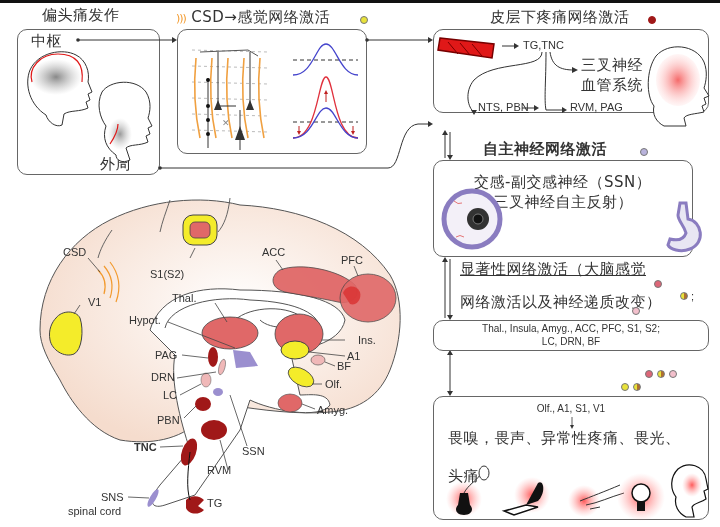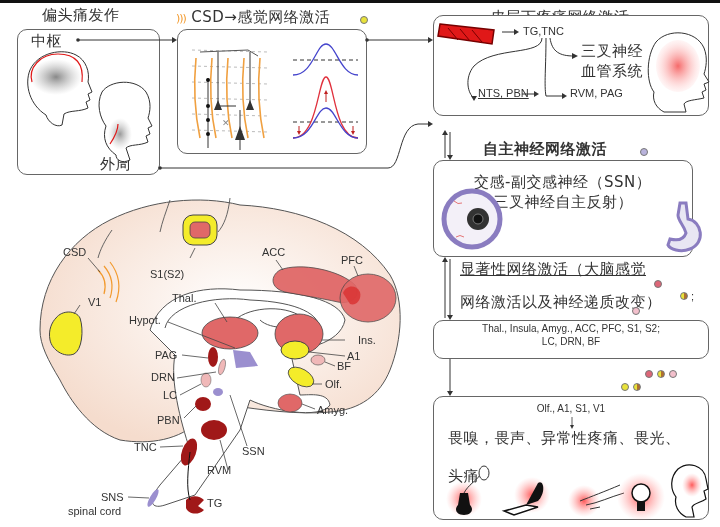--- a/index.html
+++ b/index.html
@@ -97,21 +97,21 @@
       <line x1="121" y1="96" x2="121" y2="103" stroke="#c02020" stroke-width="1"></line>
       <polygon points="119,101 123,101 121,105" fill="#c02020"></polygon>
       <line x1="175" y1="96" x2="175" y2="103" stroke="#c02020" stroke-width="1"></line>
       <polygon points="173,101 177,101 175,105" fill="#c02020"></polygon>
     </g>
   </svg>
 </div>
 
 <div class="lbl zh" style="left:490px;top:8px;">皮层下疼痛网络激活</div>
 <div class="dot" style="left:648px;top:16px;background:#a01818;border-color:#a01818;"></div>
-<div class="box" style="left:433px;top:15px;width:276px;height:101px;">
+<div class="box" style="left:433px;top:29px;width:276px;height:84px;">
   <svg width="276" height="101">
     <defs>
       <radialGradient id="pinkg">
           <stop offset="0" stop-color="#f56a6a"></stop>
           <stop offset="1" stop-color="#ffd0d0" stop-opacity="0.2"></stop>
         </radialGradient>
     </defs>
     <g>
       <path d="M6,8 L60,14 L58,28 L4,20 Z" fill="#e01818" stroke="#700" stroke-width="1.5" transform="rotate(0)"></path>
       <path d="M14,12 L24,24 M26,13 L36,25 M38,14 L48,26" stroke="#700" stroke-width="1"></path>
@@ -188,21 +188,21 @@
     <polygon points="447,391 453,391 450,396"></polygon>
   </g>
 </svg>
 
 <div class="lbl zh" style="left:460px;top:260px;text-decoration:underline;">显著性网络激活（大脑感觉</div>
 <div class="lbl zh" style="left:460px;top:293px;">网络激活以及神经递质改变）</div>
 <div class="dot" style="left:654px;top:280px;background:#dd6677;"></div>
 <div class="dot" style="left:680px;top:292px;background:linear-gradient(90deg,#e8e23a 50%,#b07030 50%);"></div>
 <div class="lbl md" style="left:691px;top:290px;">;</div>
 <div class="dot" style="left:632px;top:307px;background:#f3c0cc;"></div>
-<div class="box" style="left:433px;top:320px;width:276px;height:39px;">
+<div class="box" style="left:433px;top:320px;width:276px;height:31px;">
   <div class="lbl sm" style="left:0;width:274px;text-align:center;top:2px;">Thal., Insula, Amyg., ACC, PFC, S1, S2;</div>
   <div class="lbl sm" style="left:0;width:274px;text-align:center;top:15px;">LC, DRN, BF</div>
 </div>
 
 <div class="dot" style="left:645px;top:370px;background:#dd6677;"></div>
 <div class="dot" style="left:657px;top:370px;background:linear-gradient(90deg,#e8e23a 50%,#b07030 50%);"></div>
 <div class="dot" style="left:669px;top:370px;background:#f3c0cc;"></div>
 <div class="dot" style="left:621px;top:383px;background:#e8e23a;"></div>
 <div class="dot" style="left:633px;top:383px;background:linear-gradient(90deg,#e8e23a 50%,#b07030 50%);"></div>
 
@@ -325,18 +325,18 @@
 <div class="lbl md" style="left:129px;top:314px;">Hypot.</div>
 <div class="lbl md" style="left:358px;top:334px;">Ins.</div>
 <div class="lbl md" style="left:347px;top:350px;">A1</div>
 <div class="lbl md" style="left:337px;top:360px;">BF</div>
 <div class="lbl md" style="left:325px;top:378px;">Olf.</div>
 <div class="lbl md" style="left:317px;top:404px;">Amyg.</div>
 <div class="lbl md" style="left:155px;top:349px;">PAG</div>
 <div class="lbl md" style="left:151px;top:371px;">DRN</div>
 <div class="lbl md" style="left:163px;top:389px;">LC</div>
 <div class="lbl md" style="left:157px;top:414px;">PBN</div>
-<div class="lbl md" style="left:134px;top:441px;">TNC</div>
+<div class="lbl md" style="left:134px;top:441px;font-weight:bold;">TNC</div>
 <div class="lbl md" style="left:207px;top:464px;">RVM</div>
 <div class="lbl md" style="left:242px;top:445px;">SSN</div>
 <div class="lbl md" style="left:101px;top:491px;">SNS</div>
 <div class="lbl md" style="left:68px;top:505px;">spinal cord</div>
 <div class="lbl md" style="left:207px;top:497px;">TG</div>
 
 </body></html>

